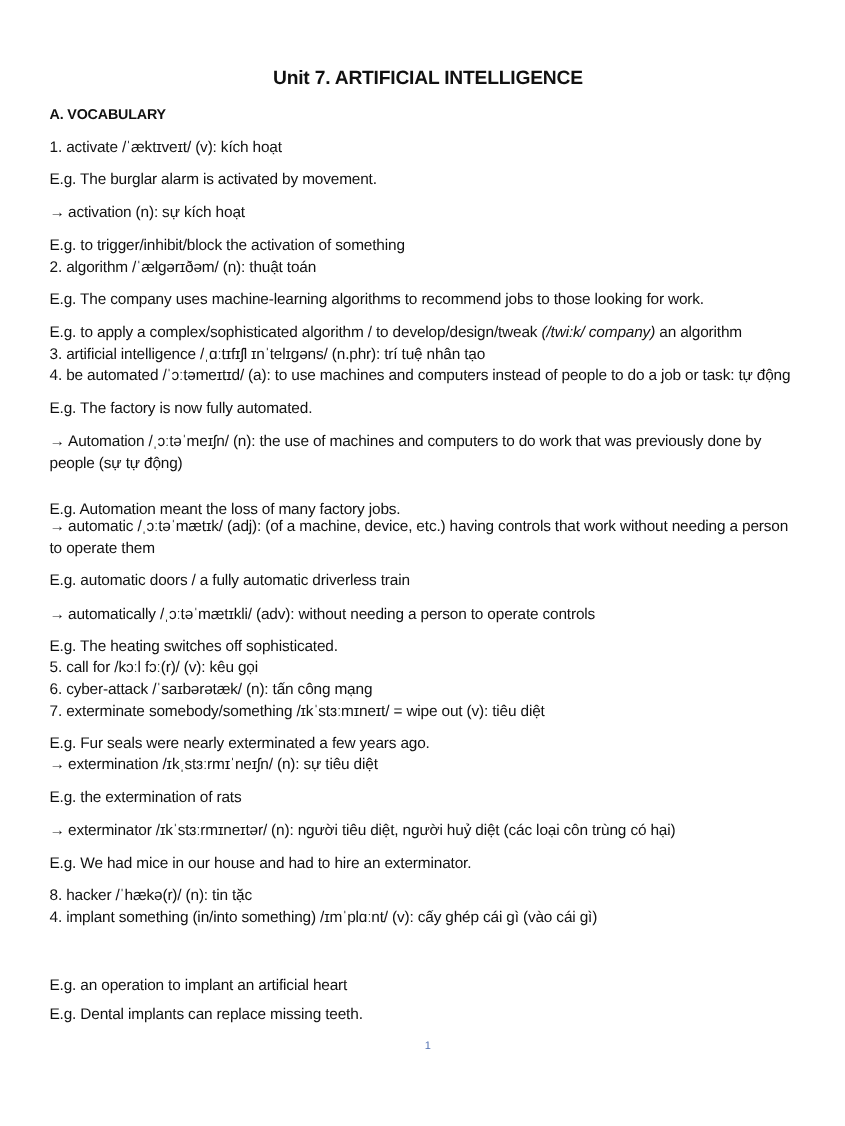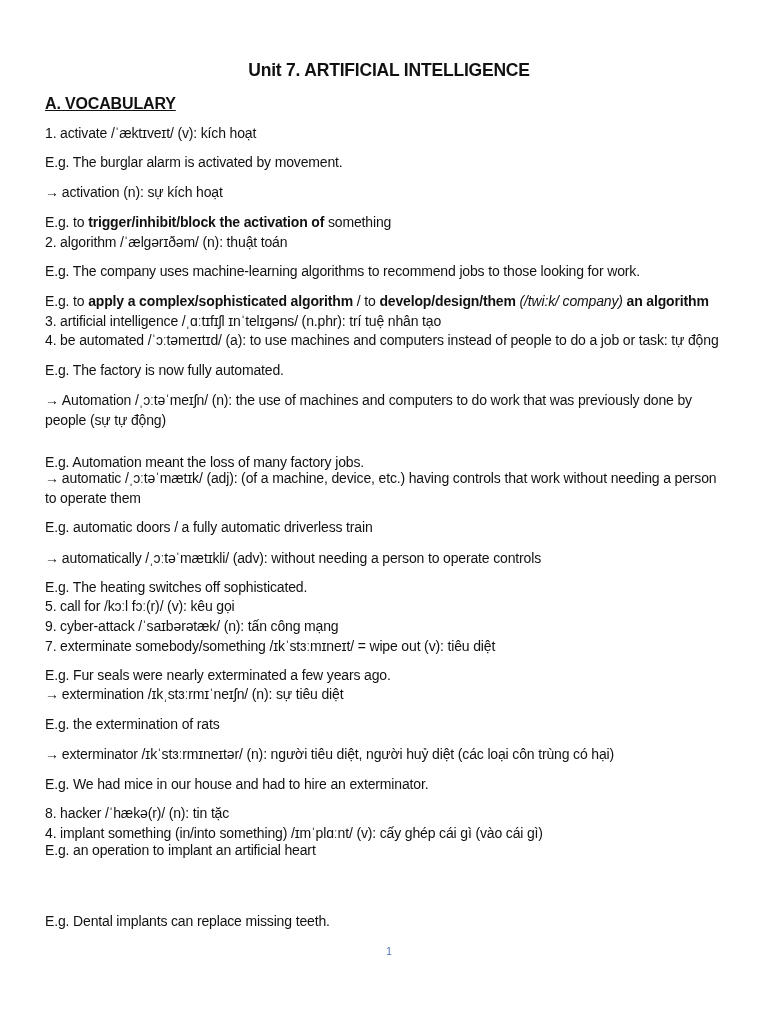--- a/index.html
+++ b/index.html
@@ -37,24 +37,23 @@
       line-height: 20px;
       white-space: nowrap;
       letter-spacing: -0.15px;
     }
     .line.wrap {
       white-space: normal;
       width: 680px;
     }
     .heading {
       font-weight: bold;
-      font-size: 16px;
-      text-decoration: underline;
+      font-size: 13px;
     }
-    b { font-weight: bold; }
+    b { font-weight: normal; }
     i { font-style: italic; }
     .arrow {
       display: inline-block;
       margin-right: 3px;
     }
     .page-number {
       position: absolute;
       top: 946px;
       left: 0;
       width: 778px;
@@ -71,37 +70,37 @@
   <div class="title">Unit 7. ARTIFICIAL INTELLIGENCE</div>
 
   <div class="line heading" style="top:94px">A. VOCABULARY</div>
 
   <div class="line" style="top:123px">1. activate /ˈæktɪveɪt/ (v): kích hoạt</div>
   <div class="line" style="top:152px">E.g. The burglar alarm is activated by movement.</div>
   <div class="line" style="top:182px"><span class="arrow">→</span><span>activation (n): sự kích hoạt</span></div>
   <div class="line" style="top:212px"><span>E.g. to </span><b>trigger/inhibit/block the activation of</b><span> something</span></div>
   <div class="line" style="top:232px">2. algorithm /ˈælgərɪðəm/ (n): thuật toán</div>
   <div class="line" style="top:261px">E.g. The company uses machine-learning algorithms to recommend jobs to those looking for work.</div>
-  <div class="line" style="top:291px"><span>E.g. to </span><b>apply a complex/sophisticated algorithm</b><span> / to </span><b>develop/design/them</b><span> </span><i>(/twi:k/ company)</i><span> </span><b>an algorithm</b></div>
+  <div class="line" style="top:291px"><span>E.g. to </span><b>apply a complex/sophisticated algorithm</b><span> / to </span><b>develop/design/tweak</b><span> </span><i>(/twi:k/ company)</i><span> </span><b>an algorithm</b></div>
   <div class="line" style="top:311px">3. artificial intelligence /ˌɑːtɪfɪʃl ɪnˈtelɪgəns/ (n.phr): trí tuệ nhân tạo</div>
   <div class="line" style="top:330px">4. be automated /ˈɔːtəmeɪtɪd/ (a): to use machines and computers instead of people to do a job or task: tự động</div>
   <div class="line" style="top:360px">E.g. The factory is now fully automated.</div>
   <div class="line wrap" style="top:390px"><span class="arrow">→</span><span>Automation /ˌɔːtəˈmeɪʃn/ (n): the use of machines and computers to do work that was previously done by people (sự tự động)</span></div>
   <div class="line" style="top:452px">E.g. Automation meant the loss of many factory jobs.</div>
   <div class="line wrap" style="top:468px"><span class="arrow">→</span><span>automatic /ˌɔːtəˈmætɪk/ (adj): (of a machine, device, etc.) having controls that work without needing a person to operate them</span></div>
   <div class="line" style="top:517px">E.g. automatic doors / a fully automatic driverless train</div>
   <div class="line" style="top:548px"><span class="arrow">→</span><span>automatically /ˌɔːtəˈmætɪkli/ (adv): without needing a person to operate controls</span></div>
   <div class="line" style="top:577px">E.g. The heating switches off sophisticated.</div>
   <div class="line" style="top:596px">5. call for /kɔːl fɔː(r)/ (v): kêu gọi</div>
-  <div class="line" style="top:616px">9. cyber-attack /ˈsaɪbərətæk/ (n): tấn công mạng</div>
+  <div class="line" style="top:616px">6. cyber-attack /ˈsaɪbərətæk/ (n): tấn công mạng</div>
   <div class="line" style="top:636px">7. exterminate somebody/something /ɪkˈstɜːmɪneɪt/ = wipe out (v): tiêu diệt</div>
   <div class="line" style="top:684px"><span class="arrow">→</span><span>extermination /ɪkˌstɜːrmɪˈneɪʃn/ (n): sự tiêu diệt</span></div>
   <div class="line" style="top:665px">E.g. Fur seals were nearly exterminated a few years ago.</div>
   <div class="line" style="top:714px">E.g. the extermination of rats</div>
   <div class="line" style="top:744px"><span class="arrow">→</span><span>exterminator /ɪkˈstɜːrmɪneɪtər/ (n): người tiêu diệt, người huỷ diệt (các loại côn trùng có hại)</span></div>
   <div class="line" style="top:774px">E.g. We had mice in our house and had to hire an exterminator.</div>
   <div class="line" style="top:803px">8. hacker /ˈhækə(r)/ (n): tin tặc</div>
   <div class="line" style="top:823px">4. implant something (in/into something) /ɪmˈplɑːnt/ (v): cấy ghép cái gì (vào cái gì)</div>
-  <div class="line" style="top:840px">E.g. an operation to implant an artificial heart</div>
+  <div class="line" style="top:885px">E.g. an operation to implant an artificial heart</div>
   <div class="line" style="top:911px">E.g. Dental implants can replace missing teeth.</div>
 
   <div class="page-number">1</div>
 </div>
 
 </body></html>

